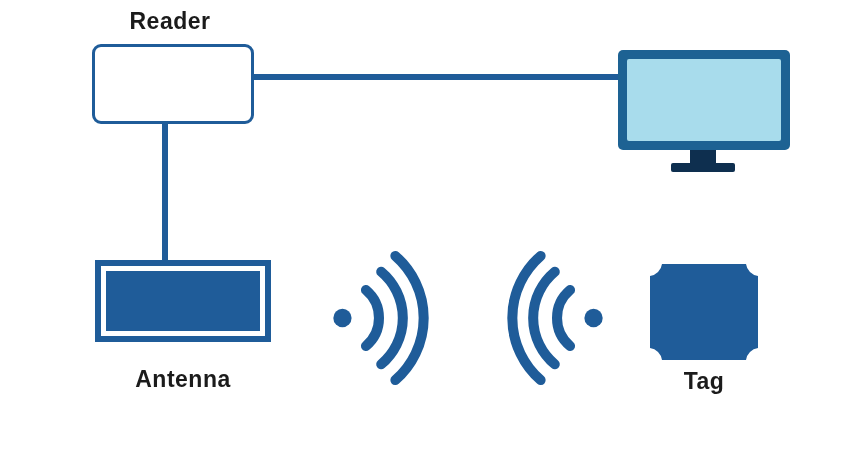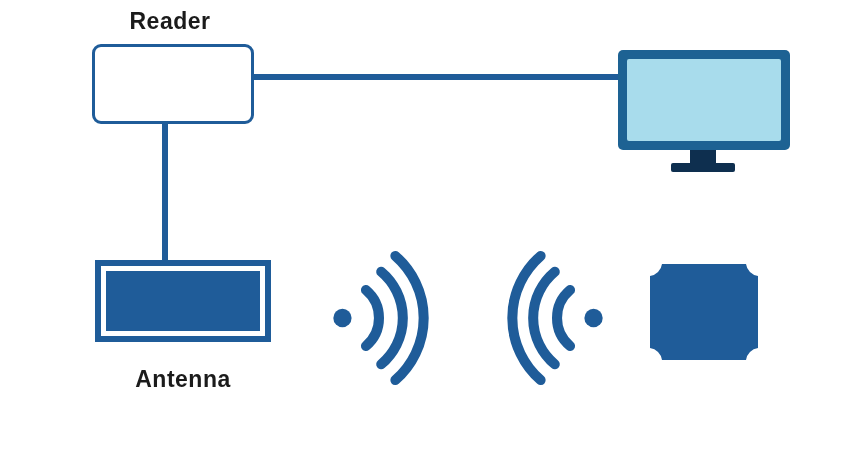--- a/index.html
+++ b/index.html
@@ -111,20 +111,21 @@
 </head>
 <body>
 
 <div class="canvas">
 
   <div class="node-label label-reader">Reader</div>
 
 
   <div class="node-label label-antenna">Antenna</div>
 
+  <div class="node-label label-tag">Tag</div>
 
   <div class="line-h"></div>
   <div class="line-v"></div>
 
   <div class="reader-box"></div>
 
   <div class="monitor">
     <div class="monitor-screen"></div>
   </div>
   <div class="monitor-neck"></div>

